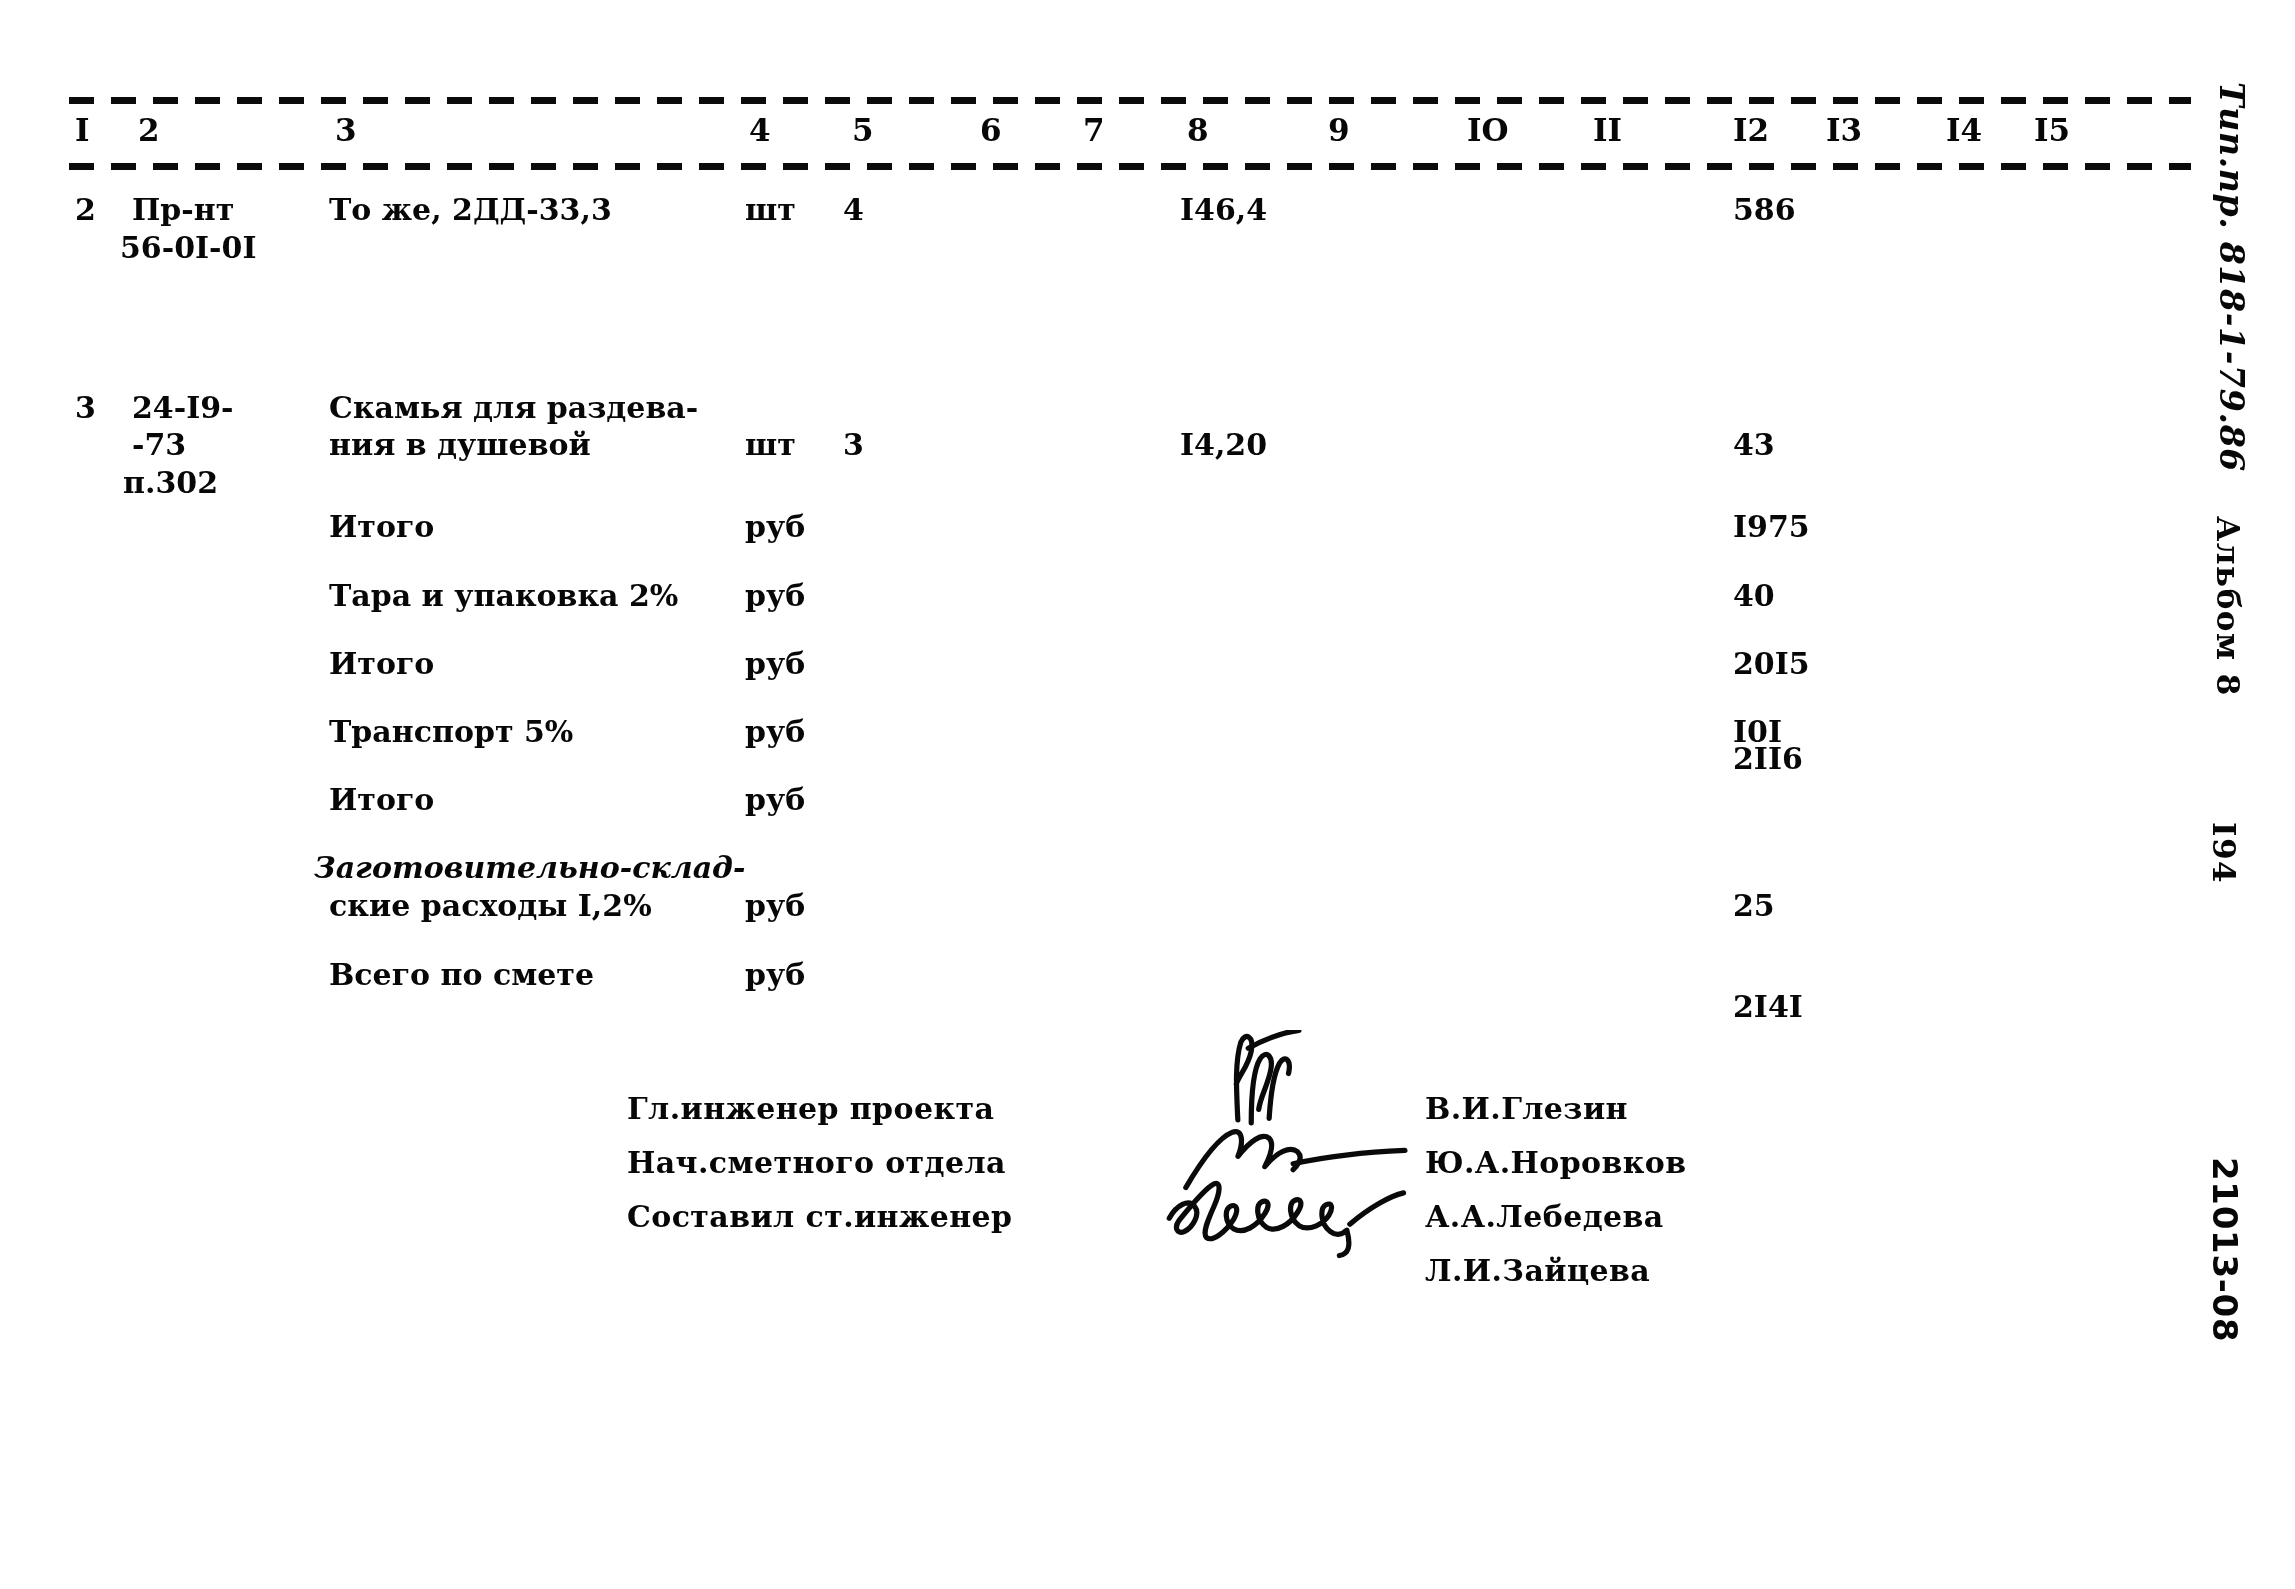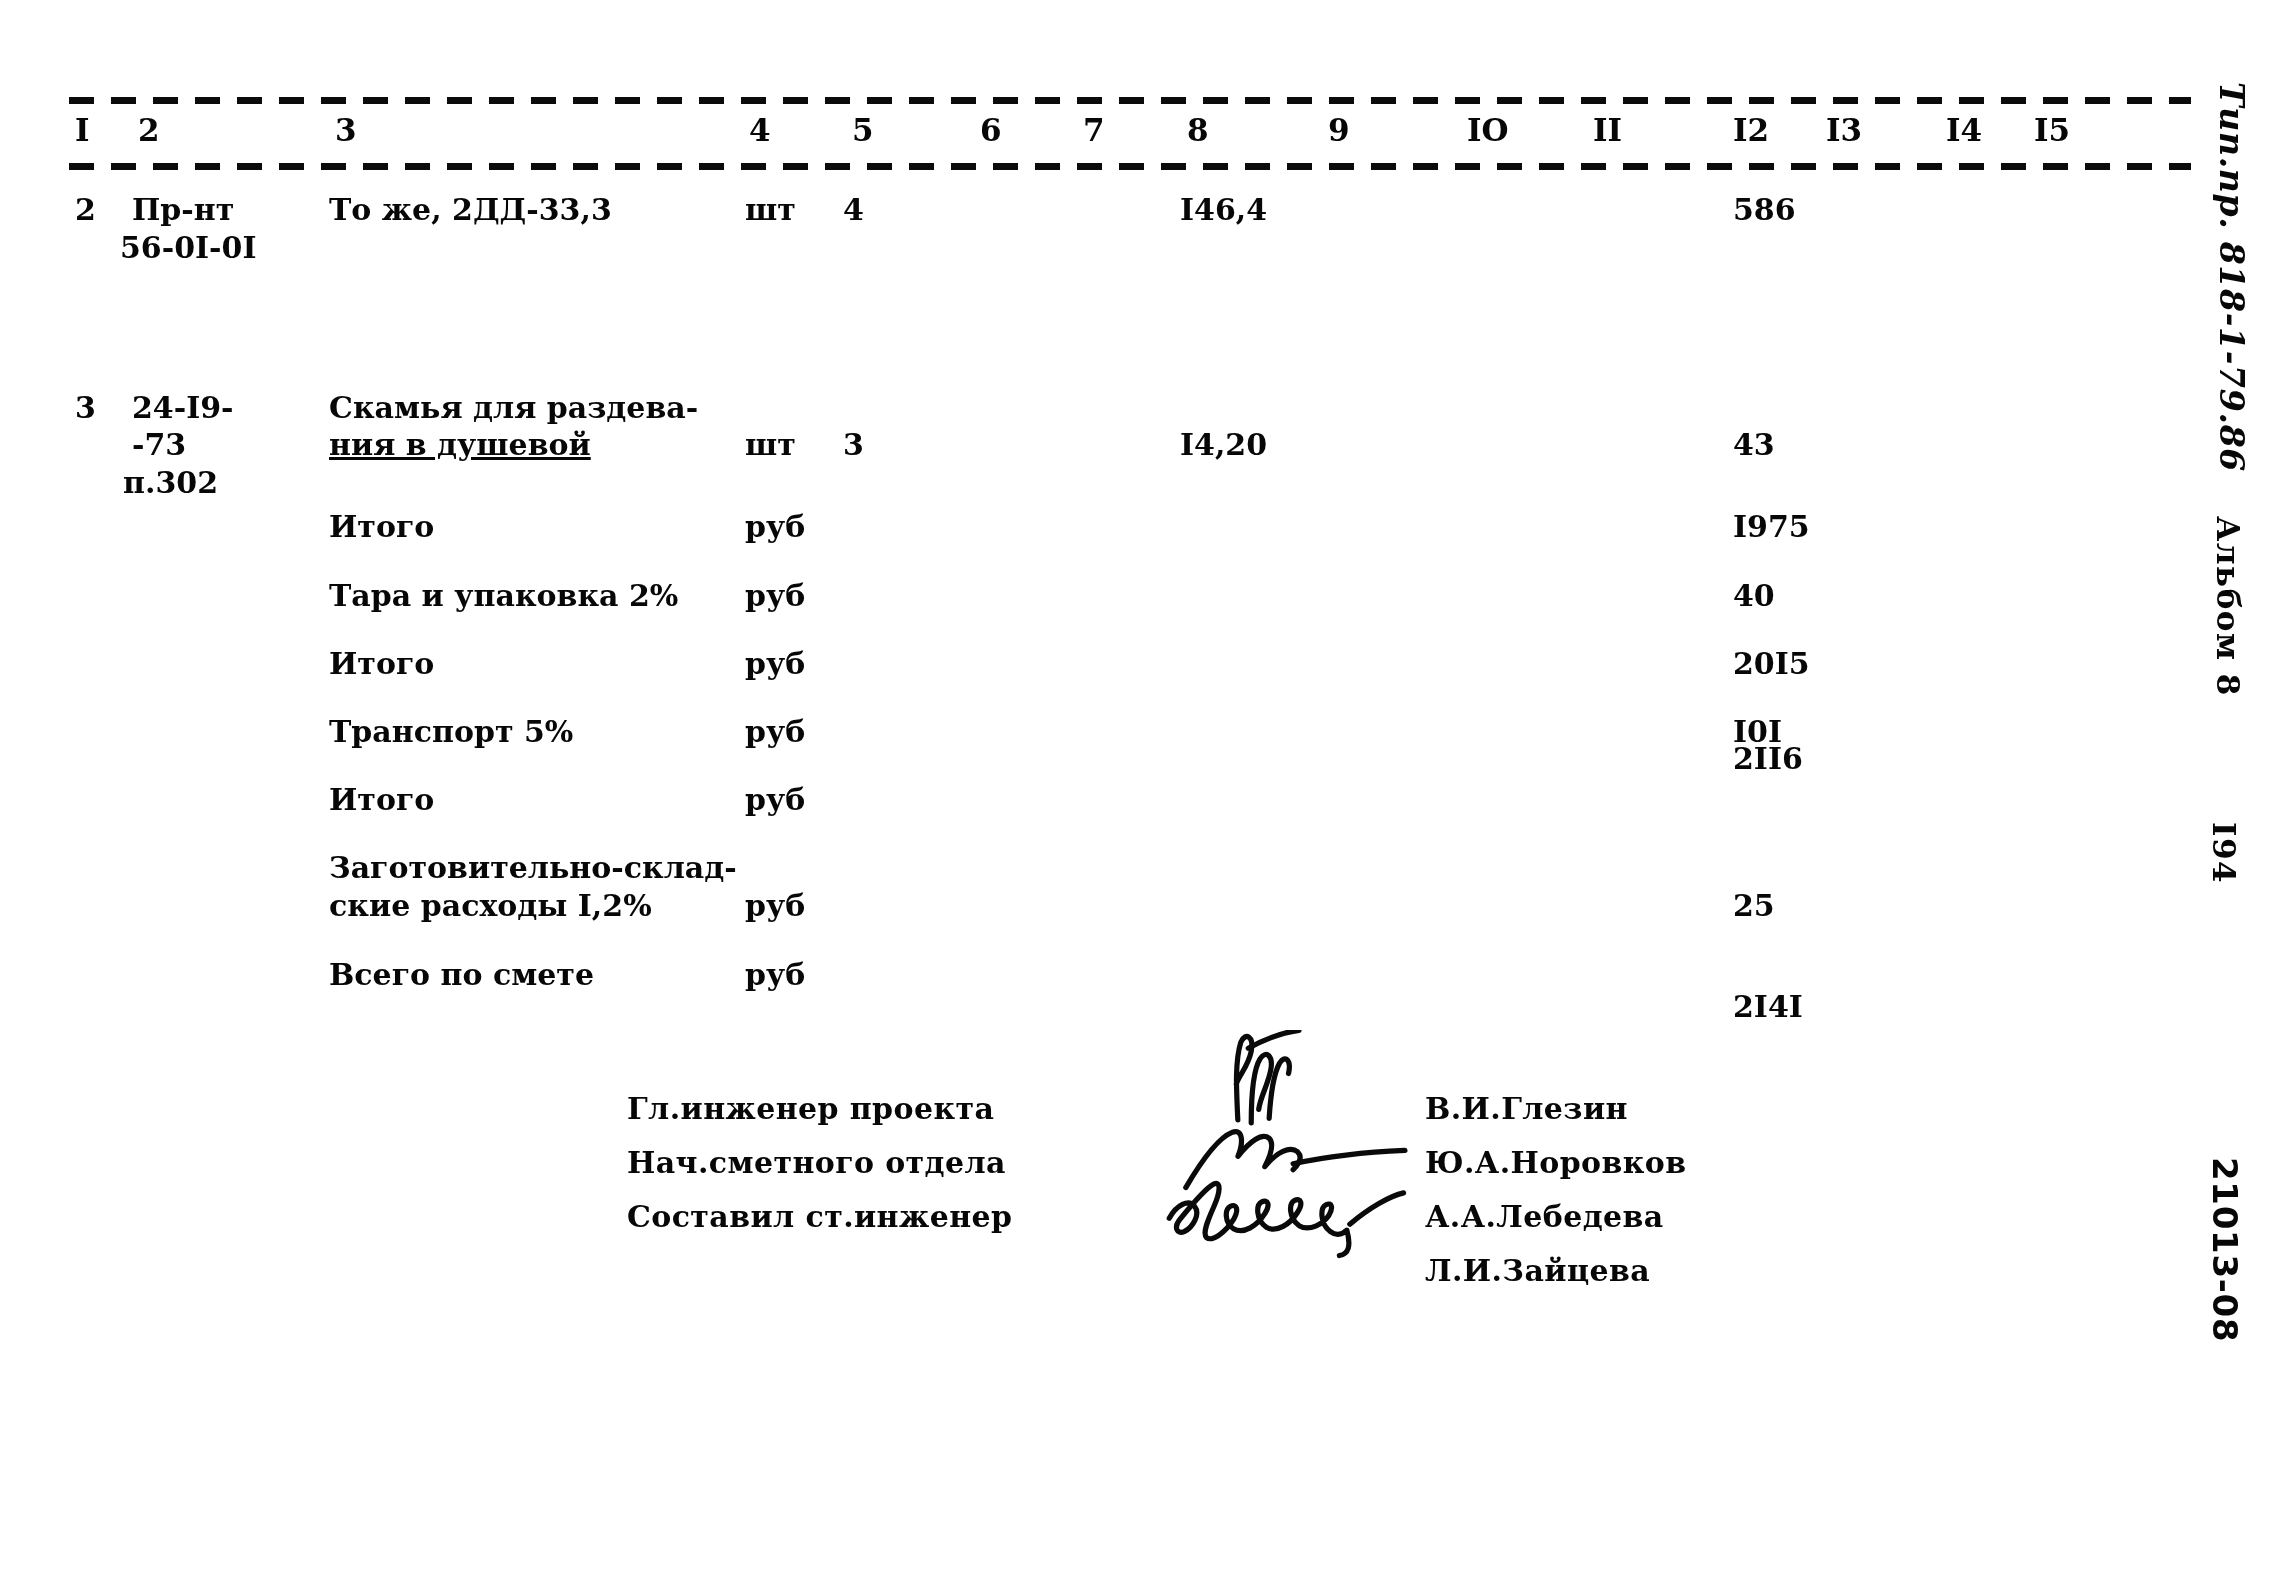--- a/index.html
+++ b/index.html
@@ -137,21 +137,21 @@
   <div class="cell" style="left:745px; top:191px;">шт</div>
   <div class="cell" style="left:843px;top:191px;">4</div>
   <div class="cell" style="left:1180px;top:191px;">I46,4</div>
   <div class="cell" style="left:1733px;top:191px;">586</div>
 
   <div class="cell" style="left:75px; top:389px;">3</div>
   <div class="cell" style="left:132px; top:389px;">24-I9-</div>
   <div class="cell" style="left:132px; top:426px;">-73</div>
   <div class="cell" style="left:123px; top:464px;">п.302</div>
   <div class="cell" style="left:329px; top:389px;">Скамья для раздева-</div>
-  <div class="cell" style="left:329px; top:426px;text-decoration:underline;">ния в душевой</div>
+  <div class="cell" style="left:329px; top:426px;">ния в душевой</div>
   <div class="cell" style="left:745px; top:426px;">шт</div>
   <div class="cell" style="left:843px;top:426px;">3</div>
   <div class="cell" style="left:1180px;top:426px;">I4,20</div>
   <div class="cell" style="left:1733px;top:426px;">43</div>
 
   <div class="cell" style="left:329px; top:508px;">Итого</div>
   <div class="cell" style="left:745px; top:508px;">руб</div>
   <div class="cell" style="left:1733px;top:508px;">I975</div>
 
   <div class="cell" style="left:329px; top:577px;">Тара и упаковка 2%</div>
@@ -163,21 +163,21 @@
   <div class="cell" style="left:1733px;top:645px;">20I5</div>
 
   <div class="cell" style="left:329px; top:713px;">Транспорт 5%</div>
   <div class="cell" style="left:745px; top:713px;">руб</div>
   <div class="cell" style="left:1733px;top:713px;">I0I</div>
 
   <div class="cell" style="left:329px; top:781px;">Итого</div>
   <div class="cell" style="left:745px; top:781px;">руб</div>
   <div class="cell" style="left:1733px;top:740px;">2II6</div>
 
-  <div class="cell" style="left:329px; top:849px;">Заготовительно-склад-</div>
+  <div class="cell" style="left:314px; top:849px;font-style:italic;">Заготовительно-склад-</div>
   <div class="cell" style="left:329px; top:887px;">ские расходы I,2%</div>
   <div class="cell" style="left:745px; top:887px;">руб</div>
   <div class="cell" style="left:1733px;top:887px;">25</div>
 
   <div class="cell" style="left:329px; top:956px;">Всего по смете</div>
   <div class="cell" style="left:745px; top:956px;">руб</div>
   <div class="cell" style="left:1733px;top:956px;margin-top:32px;">2I4I</div>
 
   <div class="tw sigblock-role" style="top:1090px;">Гл.инженер проекта</div>
   <div class="tw sigblock-role" style="top:1144px;">Нач.сметного отдела</div>

